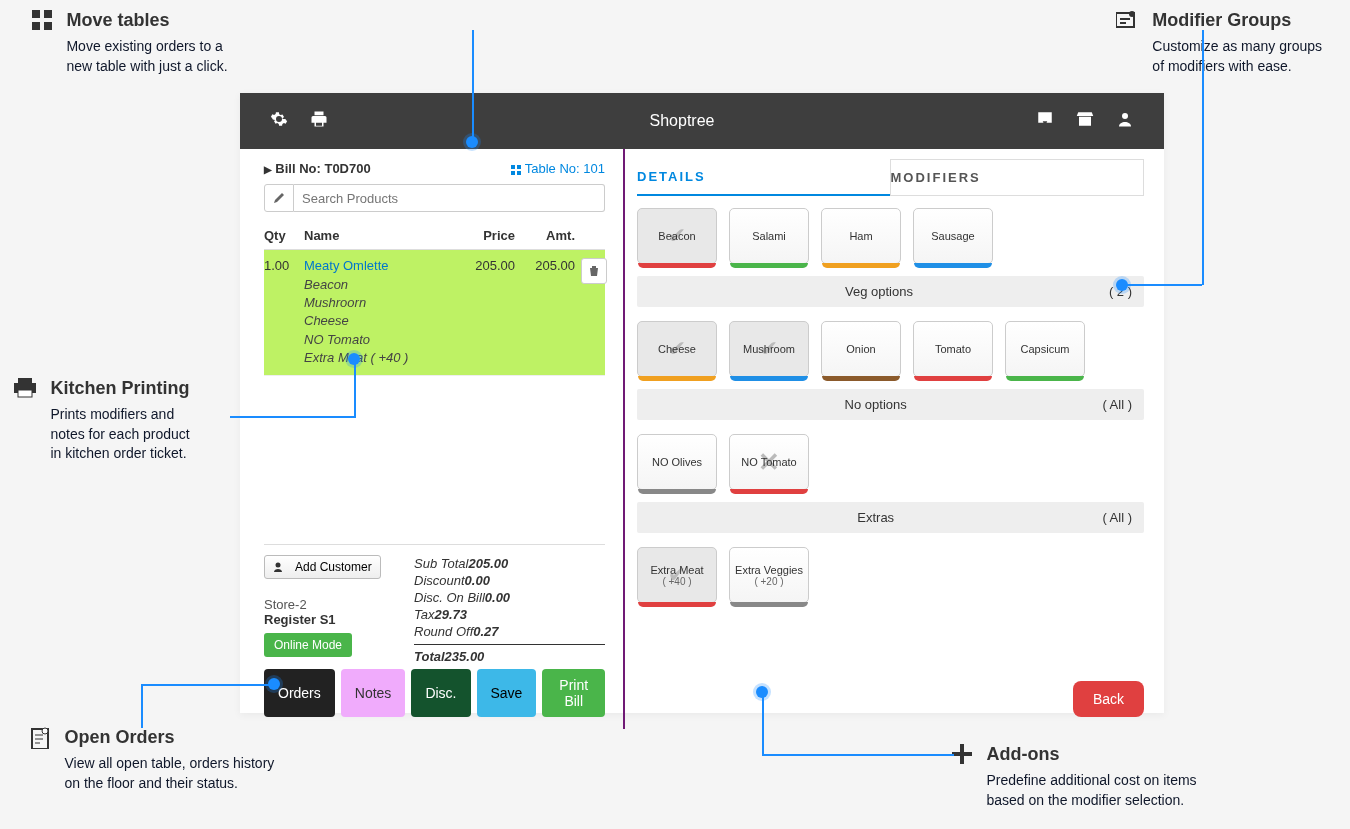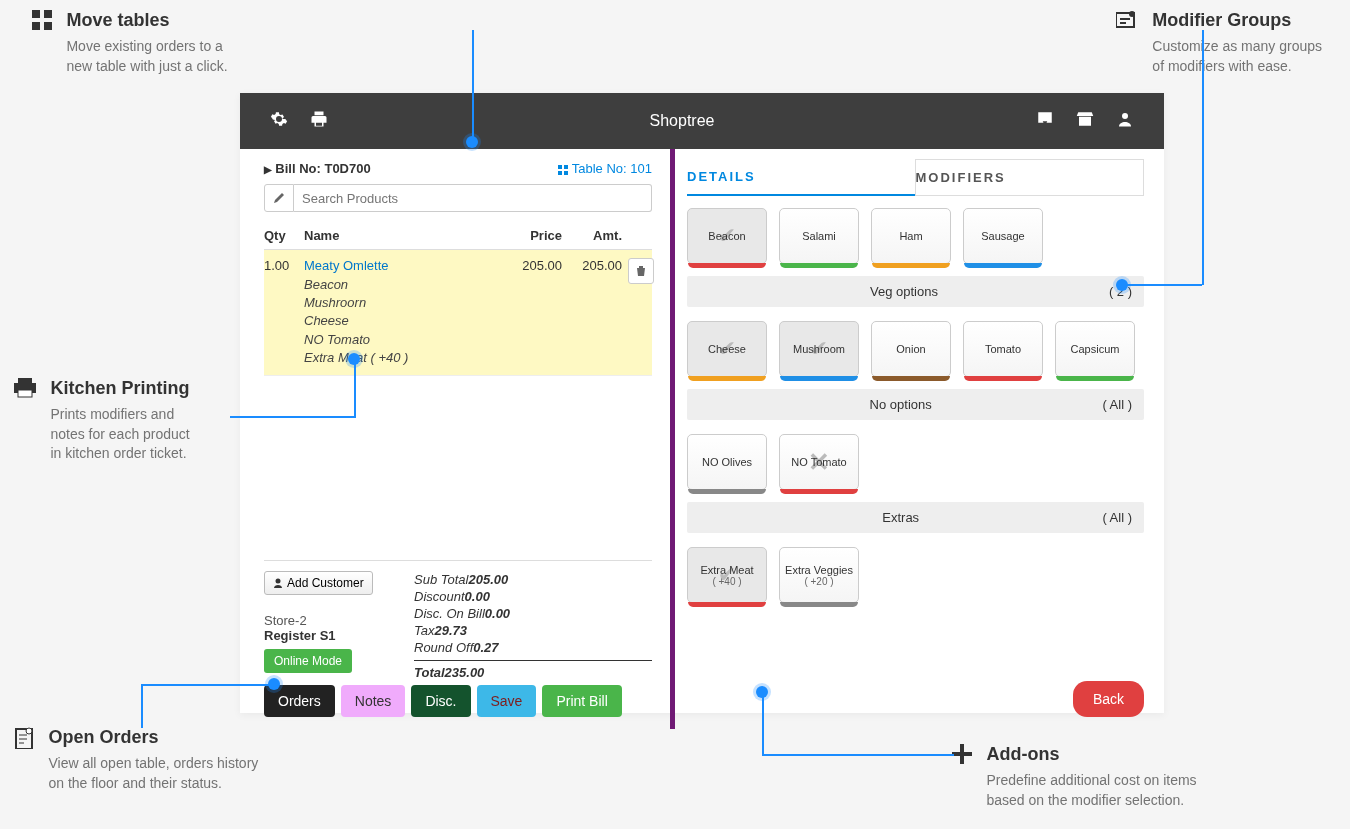--- a/index.html
+++ b/index.html
@@ -1,61 +1,61 @@
 <!DOCTYPE html>
 <html><head>
 <meta charset="utf-8">
 <style>
 * { box-sizing: border-box; margin: 0; padding: 0; }
 body { font-family: -apple-system, Helvetica, Arial, sans-serif; background: #f5f5f5; width: 1350px; height: 829px; position: relative; color: #333; }
 .callout { position: absolute; }
 .callout h3 { font-size: 18px; font-weight: 600; margin-bottom: 6px; }
-.callout p { font-size: 14px; color: #737373; line-height: 1.4; }
+.callout p { font-size: 14px; color: #0f172a; line-height: 1.4; }
 .callout-icon { display: inline-block; vertical-align: top; margin-right: 10px; }
 .dot { width: 12px; height: 12px; background: #1a8cff; border-radius: 50%; position: absolute; z-index: 50; box-shadow: 0 0 0 3px rgba(26,140,255,0.25);}
 .line { position: absolute; background: #1a8cff; z-index: 40; }
 .app { position: absolute; left: 240px; top: 93px; width: 924px; height: 620px; background: #fff; box-shadow: 0 2px 8px rgba(0,0,0,0.05); }
 .topbar { height: 56px; background: #3e3e3e; display: flex; align-items: center; color: #fff; }
 .topbar .left-icons { display: flex; gap: 22px; padding-left: 30px; }
 .topbar .center { flex: 1; text-align: center; font-size: 16px; }
 .topbar .right-icons { display: flex; gap: 22px; padding-right: 30px; }
 .content { display: flex; height: calc(100% - 40px); }
-.left-panel { width: 435px; border-right: 5px solid #701a75; padding: 12px 18px 12px 24px; display: flex; flex-direction: column; }
+.left-panel { width: 385px; border-right: 2px solid #701a75; padding: 12px 18px 12px 24px; display: flex; flex-direction: column; }
 .bill-header { display: flex; justify-content: space-between; font-size: 13px; margin-bottom: 8px; }
 .bill-no { font-weight: 600; }
 .table-no { color: #0088e0; cursor: pointer; }
 .search-row { display: flex; gap: 0; margin-bottom: 10px; }
 .edit-btn { width: 30px; height: 28px; border: 1px solid #ccc; border-radius: 3px 0 0 3px; background: #fff; display:flex; align-items:center; justify-content:center; }
 .search-input { flex: 1; height: 28px; border: 1px solid #ccc; border-left:none; border-radius: 0 3px 3px 0; padding: 0 8px; font-size: 13px; }
 .order-table-header { display: flex; font-weight: 600; font-size: 13px; padding: 6px 0; border-bottom: 1px solid #ddd; }
 .col-qty { width: 40px; }
 .col-name { flex: 1; }
 .col-price { width: 55px; text-align: right; }
 .col-amt { width: 60px; text-align: right; }
 .col-del { width: 30px; }
-.order-row { display: flex; font-size: 13px; padding: 8px 0; background: #fef9c3; border-bottom: 1px solid #eee; }
+.order-row { display: flex; font-size: 13px; padding: 8px 0; background: #bef264; border-bottom: 1px solid #eee; }
 .order-row .col-name a { color: #0077cc; text-decoration: none; }
 .modifiers-list { font-style: italic; color: #444; margin-top: 3px; line-height: 1.4; }
 .del-btn { width: 26px; height: 26px; border: 1px solid #ccc; border-radius: 3px; background: #fff; display:flex; align-items:center; justify-content:center; }
 .spacer { flex: 1; }
 .totals-section { display: flex; gap: 20px; border-top: 1px solid #ddd; padding-top: 10px; font-size: 13px; }
 .left-totals { flex: 0 0 130px; }
-.add-cust-btn { border: 1px solid #bbb; border-radius: 3px; padding: 4px 8px; background: linear-gradient(#fff,#eee); font-size: 12px; display:inline-flex; align-items:center; gap:4px; margin-bottom: 10px; }
+.add-cust-btn { border: 1px solid #bbb; border-radius: 3px; padding: 4px 8px; background: linear-gradient(#fff,#eee); font-size: 12px; display:inline-flex; align-items:center; gap:12px; margin-bottom: 10px; }
 .store-name { font-size: 13px; color: #555; margin-top: 8px; }
 .register-name { font-weight: 700; margin-bottom: 6px; }
 .online-mode { background: #4ab54a; color: #fff; border: none; padding: 5px 10px; border-radius: 3px; font-size: 12px; }
 .right-totals { flex: 1; }
 .right-totals .row { display: flex; justify-content: flex-start; padding: 1px 0; font-style: italic; }
 .right-totals .total-row { border-top: 1px solid #333; margin-top: 4px; padding-top: 4px; font-weight: 700; }
 .action-bar { display: flex; gap: 6px; margin-top: 4px; }
 .action-bar button { border: none; border-radius: 4px; padding: 8px 14px; font-size: 14px; cursor: pointer; }
 .btn-dark { background: #222; color: #fff; }
 .btn-light { background: #f0abfc; color: #333; border:1px solid #ddd; }
 .btn-blue { background: #14532d; color: #fff; }
-.btn-cyan { background: #3db8e8; color: #7f1d1d; }
+.btn-cyan { background: #3db8e8; color: #000000; }
 .btn-green { background: #4ab54a; color: #fff; }
 .right-panel { flex: 1; padding: 10px 20px 12px 12px; display: flex; flex-direction: column; overflow: hidden; }
 .tabs { display: flex; margin-bottom: 12px; }
 .tab { flex: 1; text-align: left; padding: 10px 0; font-size: 13px; letter-spacing: 2px; cursor: pointer; }
 .tab-active { color: #0088e0; font-weight: 600; border-bottom: 2px solid #0088e0; }
 .tab-inactive { background: #fff; border: 1px solid #ddd; color: #555; font-weight: 600; }
 .modifier-grid { display: flex; gap: 12px; flex-wrap: wrap; margin-bottom: 12px; }
 .mod-btn { width: 80px; height: 56px; border: 1px solid #ccc; border-radius: 5px; background: linear-gradient(#fff,#f5f5f5); font-size: 11px; display: flex; flex-direction: column; align-items: center; justify-content: center; position: relative; cursor: pointer; }
 .mod-btn.selected { background: #e8e8e8; }
 .mod-btn .check { position: absolute; font-size: 22px; color: #bbb; left: 50%; top: 50%; transform: translate(-50%,-50%); z-index:0;}
@@ -65,21 +65,21 @@
 .bar-red::after { background: #e04040; }
 .bar-green::after { background: #4ab54a; }
 .bar-orange::after { background: #f0a020; }
 .bar-blue::after { background: #1f8fe6; }
 .bar-brown::after { background: #8b5a2b; }
 .bar-gray::after { background: #888; }
 .x-mark { position:absolute; font-size:26px; color:#bbb; left:50%; top:50%; transform:translate(-50%,-50%); font-weight:bold;}
 .group-header { background: #eee; padding: 8px 12px; font-size: 13px; display: flex; margin-bottom: 14px; border-radius:2px; }
 .group-header .title { flex: 1; text-align: center; }
 .group-header .count { }
-.back-btn { align-self: flex-end; background: #e04040; color: #fff; border: none; border-radius: 14px; padding: 10px 20px; font-size: 14px; cursor: pointer; margin-top: auto; }
+.back-btn { align-self: flex-end; background: #e04040; color: #fff; border: none; border-radius: 8px; padding: 10px 20px; font-size: 14px; cursor: pointer; margin-top: auto; }
 .right-panel-scroll { overflow-y:auto; flex:1; }
 </style>
 </head>
 <body>
 
 <div class="callout" style="left:32px; top:10px;">
   <span class="callout-icon">
     <svg width="20" height="20">
         <rect x="0" y="0" width="8" height="8" fill="#333"></rect>
         <rect x="12" y="0" width="8" height="8" fill="#333"></rect>
@@ -115,21 +115,21 @@
         <rect x="0" y="5" width="22" height="10" fill="#333"></rect>
         <rect x="4" y="12" width="14" height="7" fill="#fff" stroke="#333"></rect>
       </svg>
   </span>
   <div style="display:inline-block;">
     <h3>Kitchen Printing</h3>
     <p><span>Prints modifiers and</span><br><span>notes for each product</span><br><span>in kitchen order ticket.</span></p>
   </div>
 </div>
 
-<div class="callout" style="left:14px; top:727px;">
+<div class="callout" style="left:30px; top:727px;">
   <span class="callout-icon">
     <svg width="20" height="22">
         <rect x="2" y="2" width="16" height="20" fill="none" stroke="#333" stroke-width="2"></rect>
         <circle cx="15" cy="4" r="3" fill="#fff" stroke="#333"></circle>
         <line x1="5" y1="8" x2="13" y2="8" stroke="#333"></line>
         <line x1="5" y1="12" x2="13" y2="12" stroke="#333"></line>
         <line x1="5" y1="16" x2="10" y2="16" stroke="#333"></line>
       </svg>
   </span>
   <div style="display:inline-block;">

